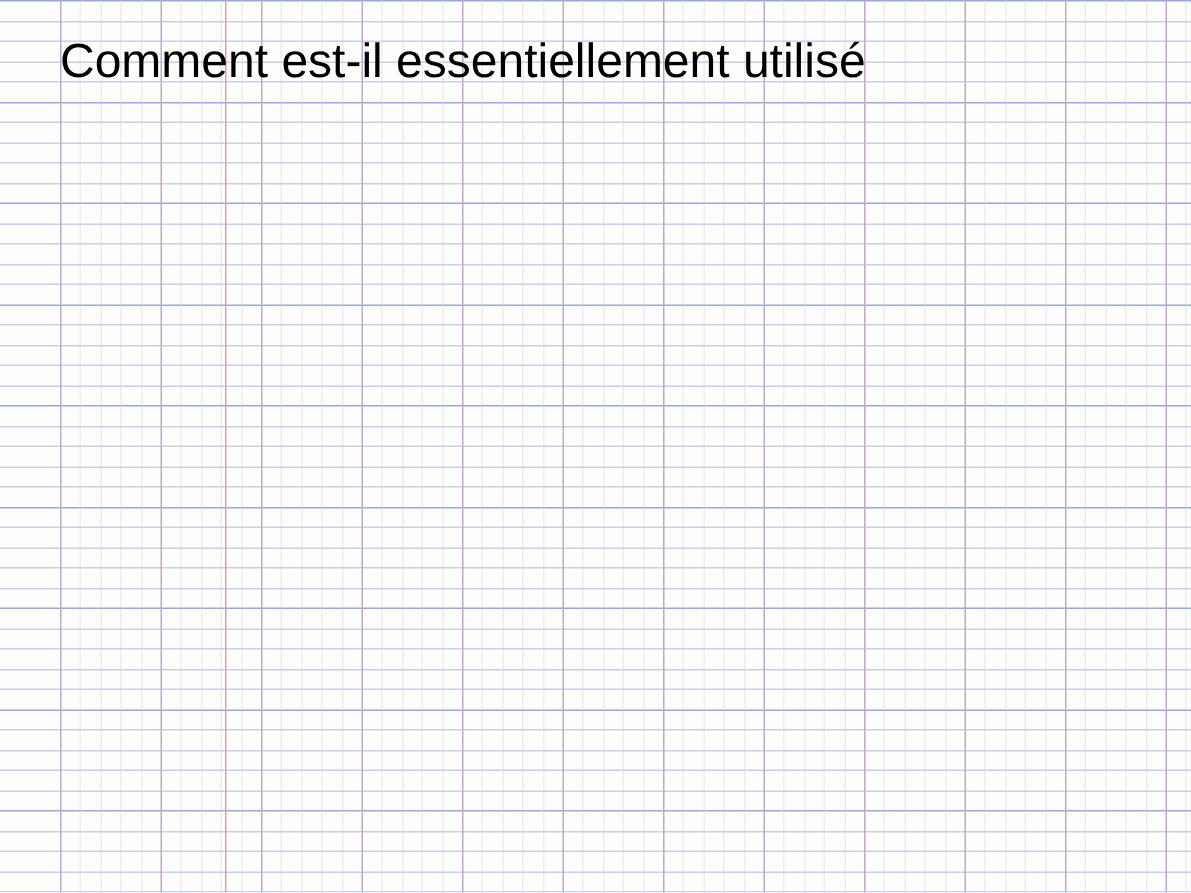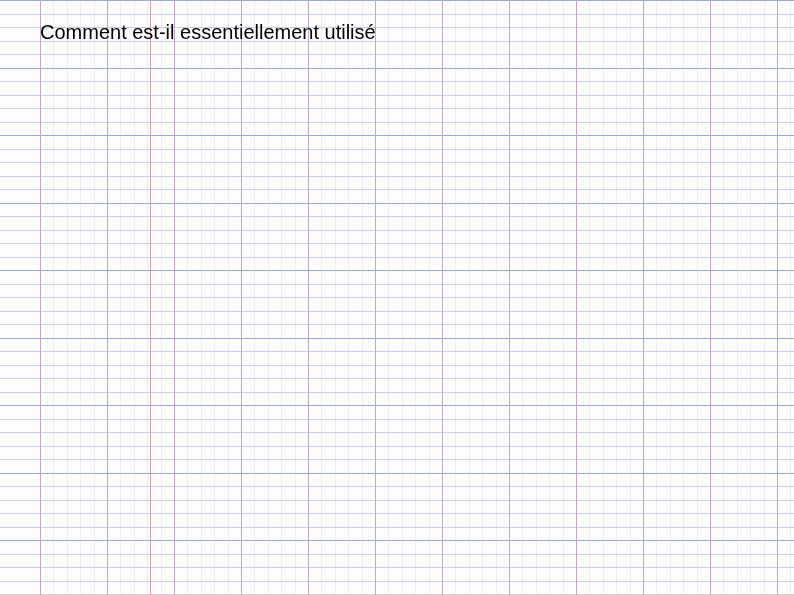--- a/index.html
+++ b/index.html
@@ -46,21 +46,21 @@
     left: 40px;
     right: 40px;
   }
   .q1 {
     font-size: 26px;
     color: #000;
     line-height: 1.3;
     margin-bottom: 18px;
   }
   .q2 {
-    font-size: 20px;
+    font-size: 32px;
     color: #000;
     line-height: 1.25;
   }
   .q2-line2 {
     padding-left: 24px;
   }
 </style>
 </head>
 <body>
 

